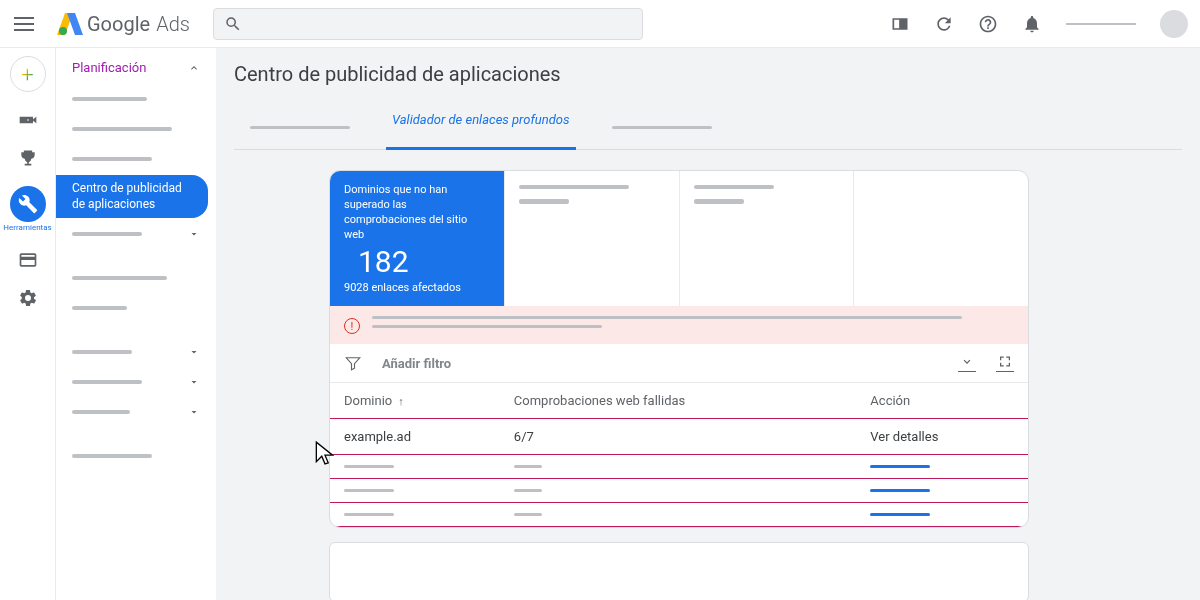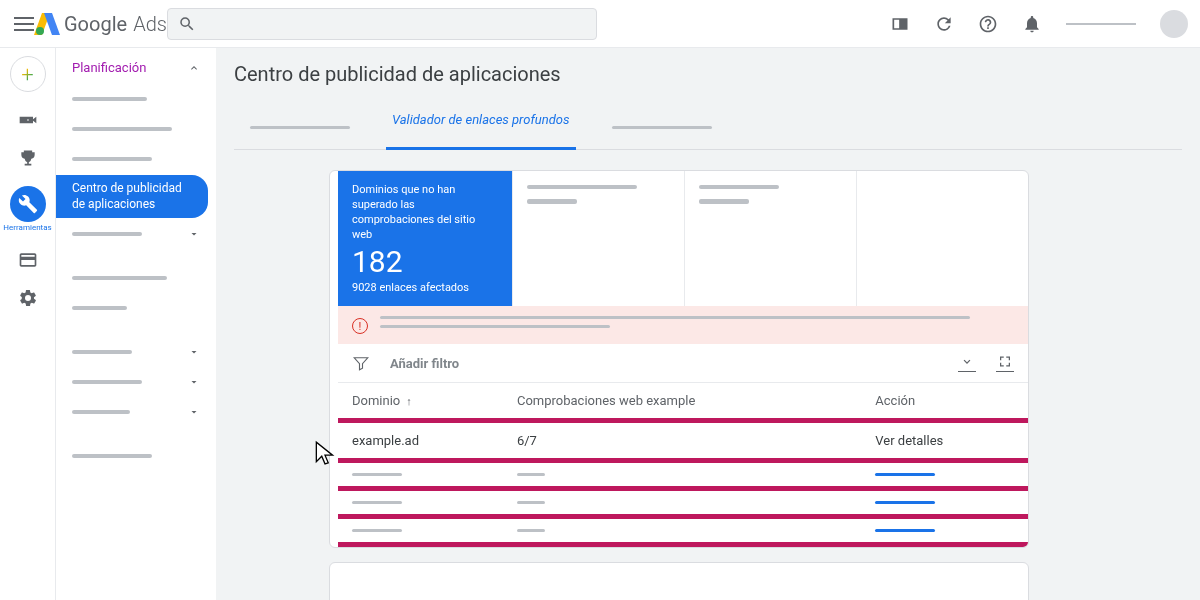--- a/index.html
+++ b/index.html
@@ -1,19 +1,19 @@
 <!DOCTYPE html>
 <html><head>
 <meta charset="utf-8">
 <style>
 * { box-sizing: border-box; margin: 0; padding: 0; }
 body { font-family: Roboto, Arial, sans-serif; background: #f1f3f4; width: 1200px; height: 600px; overflow: hidden; position: relative; }
 
 
-.header { height: 48px; background: #fff; border-bottom: 1px solid #e8eaed; display: flex; align-items: center; padding: 0 12px; gap: 0; }
+.header { height: 48px; background: #fff; border-bottom: 1px solid #e8eaed; display: flex; align-items: center; padding: 0 12px; gap: 23px; }
 .menu-icon { width: 24px; height: 24px; display: flex; flex-direction: column; justify-content: center; gap: 4px; cursor: pointer; padding: 2px; }
 .menu-icon span { height: 2px; background: #5f6368; }
 .logo { display: flex; align-items: center; gap: 6px; font-size: 20px; color: #5f6368; }
 .logo-icon { width: 22px; height: 22px; position: relative; }
 .logo-icon::before { content: ''; position: absolute; width: 8px; height: 22px; background: #fbbc04; transform: skewX(-20deg); left: 2px; }
 .logo-icon::after { content: ''; position: absolute; width: 8px; height: 22px; background: #4285f4; transform: skewX(20deg); right: 2px; }
 .logo-dot { position: absolute; width: 8px; height: 8px; background: #34a853; border-radius: 50%; bottom: 0; left: 0; }
 .search-box { flex: 0 0 430px; height: 32px; background: #f1f3f4; border: 1px solid #dadce0; border-radius: 4px; display: flex; align-items: center; padding: 0 10px; gap: 8px; }
 .search-box svg { width: 18px; height: 18px; fill: #5f6368; }
 .header-spacer { flex: 1; }
@@ -44,39 +44,39 @@
 
 
 .main { position: absolute; left: 216px; top: 48px; right: 0; padding: 14px 18px 0 18px; }
 .page-title { font-size: 20px; color: #3c4043; margin-bottom: 16px; font-weight: 400; }
 .tabs { display: flex; border-bottom: 1px solid #dadce0; gap: 30px; padding: 0 10px; }
 .tab { padding: 10px 6px; font-size: 13px; color: #5f6368; cursor: pointer; position: relative; }
 .tab.active { color: #1a73e8; font-style: italic; }
 .tab.active::after { content: ''; position: absolute; bottom: -1px; left: 0; right: 0; height: 3px; background: #1a73e8; }
 .tab-placeholder { width: 100px; height: 3px; background: #bdc1c6; margin: 14px 0 10px 0; border-radius:2px; }
 
-.card { background: #fff; border: 1px solid #dadce0; border-radius: 6px; margin: 20px 0 0 95px; width: 700px; overflow: hidden; padding-left: 8px; }
+.card { background: #fff; border: 1px solid #dadce0; border-radius: 11px; margin: 20px 0 0 95px; width: 700px; overflow: hidden; }
 .stats-row { display: flex; }
 .stat-box { padding: 12px 14px; border-right: 1px solid #e8eaed; }
 .stat-box.primary { background: #1a73e8; color: #fff; flex: 0 0 175px; }
 .stat-box.primary .stat-label { font-size: 11px; line-height: 1.35; }
-.stat-box.primary .stat-value { font-size: 30px; font-weight: 400; margin: 2px 0; }
+.stat-box.primary .stat-value { font-size: 30px; font-weight: 400; margin: 2px 14px; }
 .stat-box.primary .stat-sub { font-size: 11px; }
 .stat-box.ghost { flex: 1; padding: 14px; display:flex; flex-direction:column; gap:10px; }
 
 .alert-bar { background: #fce8e6; padding: 10px 14px; display: flex; gap: 12px; align-items: flex-start; }
 .alert-icon { width: 16px; height: 16px; border: 1.5px solid #d93025; border-radius: 50%; display: flex; align-items: center; justify-content: center; color: #d93025; font-size: 11px; flex-shrink: 0; margin-top:2px;}
 .alert-lines { flex:1; display:flex; flex-direction:column; gap:6px;}
 .filter-bar { display: flex; align-items: center; padding: 10px 14px; gap: 20px; border-bottom: 1px solid #e8eaed; }
 .filter-text { font-size: 13px; color: #80868b; flex: 1; font-weight: bold; }
 .filter-icon { width: 18px; height: 18px; fill: #5f6368; }
 .action-icon { width: 18px; height: 18px; fill: #5f6368; cursor:pointer; border-bottom: 1.5px solid #5f6368; padding-bottom:2px;}
 
 .table { width: 100%; border-collapse: collapse; }
-.table th, .table td { text-align: left; padding: 10px 14px; font-size: 13px; color: #3c4043; border-bottom: 5px solid #be185d; font-weight: 400; }
+.table th, .table td { text-align: left; padding: 10px 14px; font-size: 13px; color: #3c4043; border-bottom: 1px solid #be185d; font-weight: 400; }
 .table th { color: #5f6368; }
 .sort-arrow { font-size: 11px; margin-left: 6px; }
 .link-cell { color: #1a73e8; cursor: pointer; }
 .cell-placeholder { height: 3px; background: #bdc1c6; width: 50px; border-radius:2px;}
 .cell-placeholder.blue { background: #1a73e8; width: 60px;}
 .cell-placeholder.short { width: 28px; }
 
 .card2 { background: #fff; border: 1px solid #dadce0; border-radius: 6px; margin: 14px 0 0 95px; width: 700px; height: 60px; }
 
 .cursor-svg { position: absolute; left: 312px; top: 440px; width: 26px; height: 26px; }
@@ -262,21 +262,21 @@
         </svg>
       <svg class="action-icon" viewBox="0 0 24 24">
           <path d="M4 4h6v2H6v4H4V4zm10 0h6v6h-2V6h-4V4zM4 14h2v4h4v2H4v-6zm14 0h2v6h-6v-2h4v-4z"></path>
         </svg>
     </div>
 
     <table class="table">
       <thead>
         <tr>
           <th><span>Dominio</span><span class="sort-arrow">↑</span></th>
-          <th><span>Comprobaciones web example</span></th>
+          <th><span>Comprobaciones web fallidas</span></th>
           <th><span>Acción</span></th>
         </tr>
       </thead>
       <tbody>
         <tr>
           <td>example.ad</td>
           <td>6/7</td>
           <td class="link-cell">Ver detalles</td>
         </tr>
         <tr>

